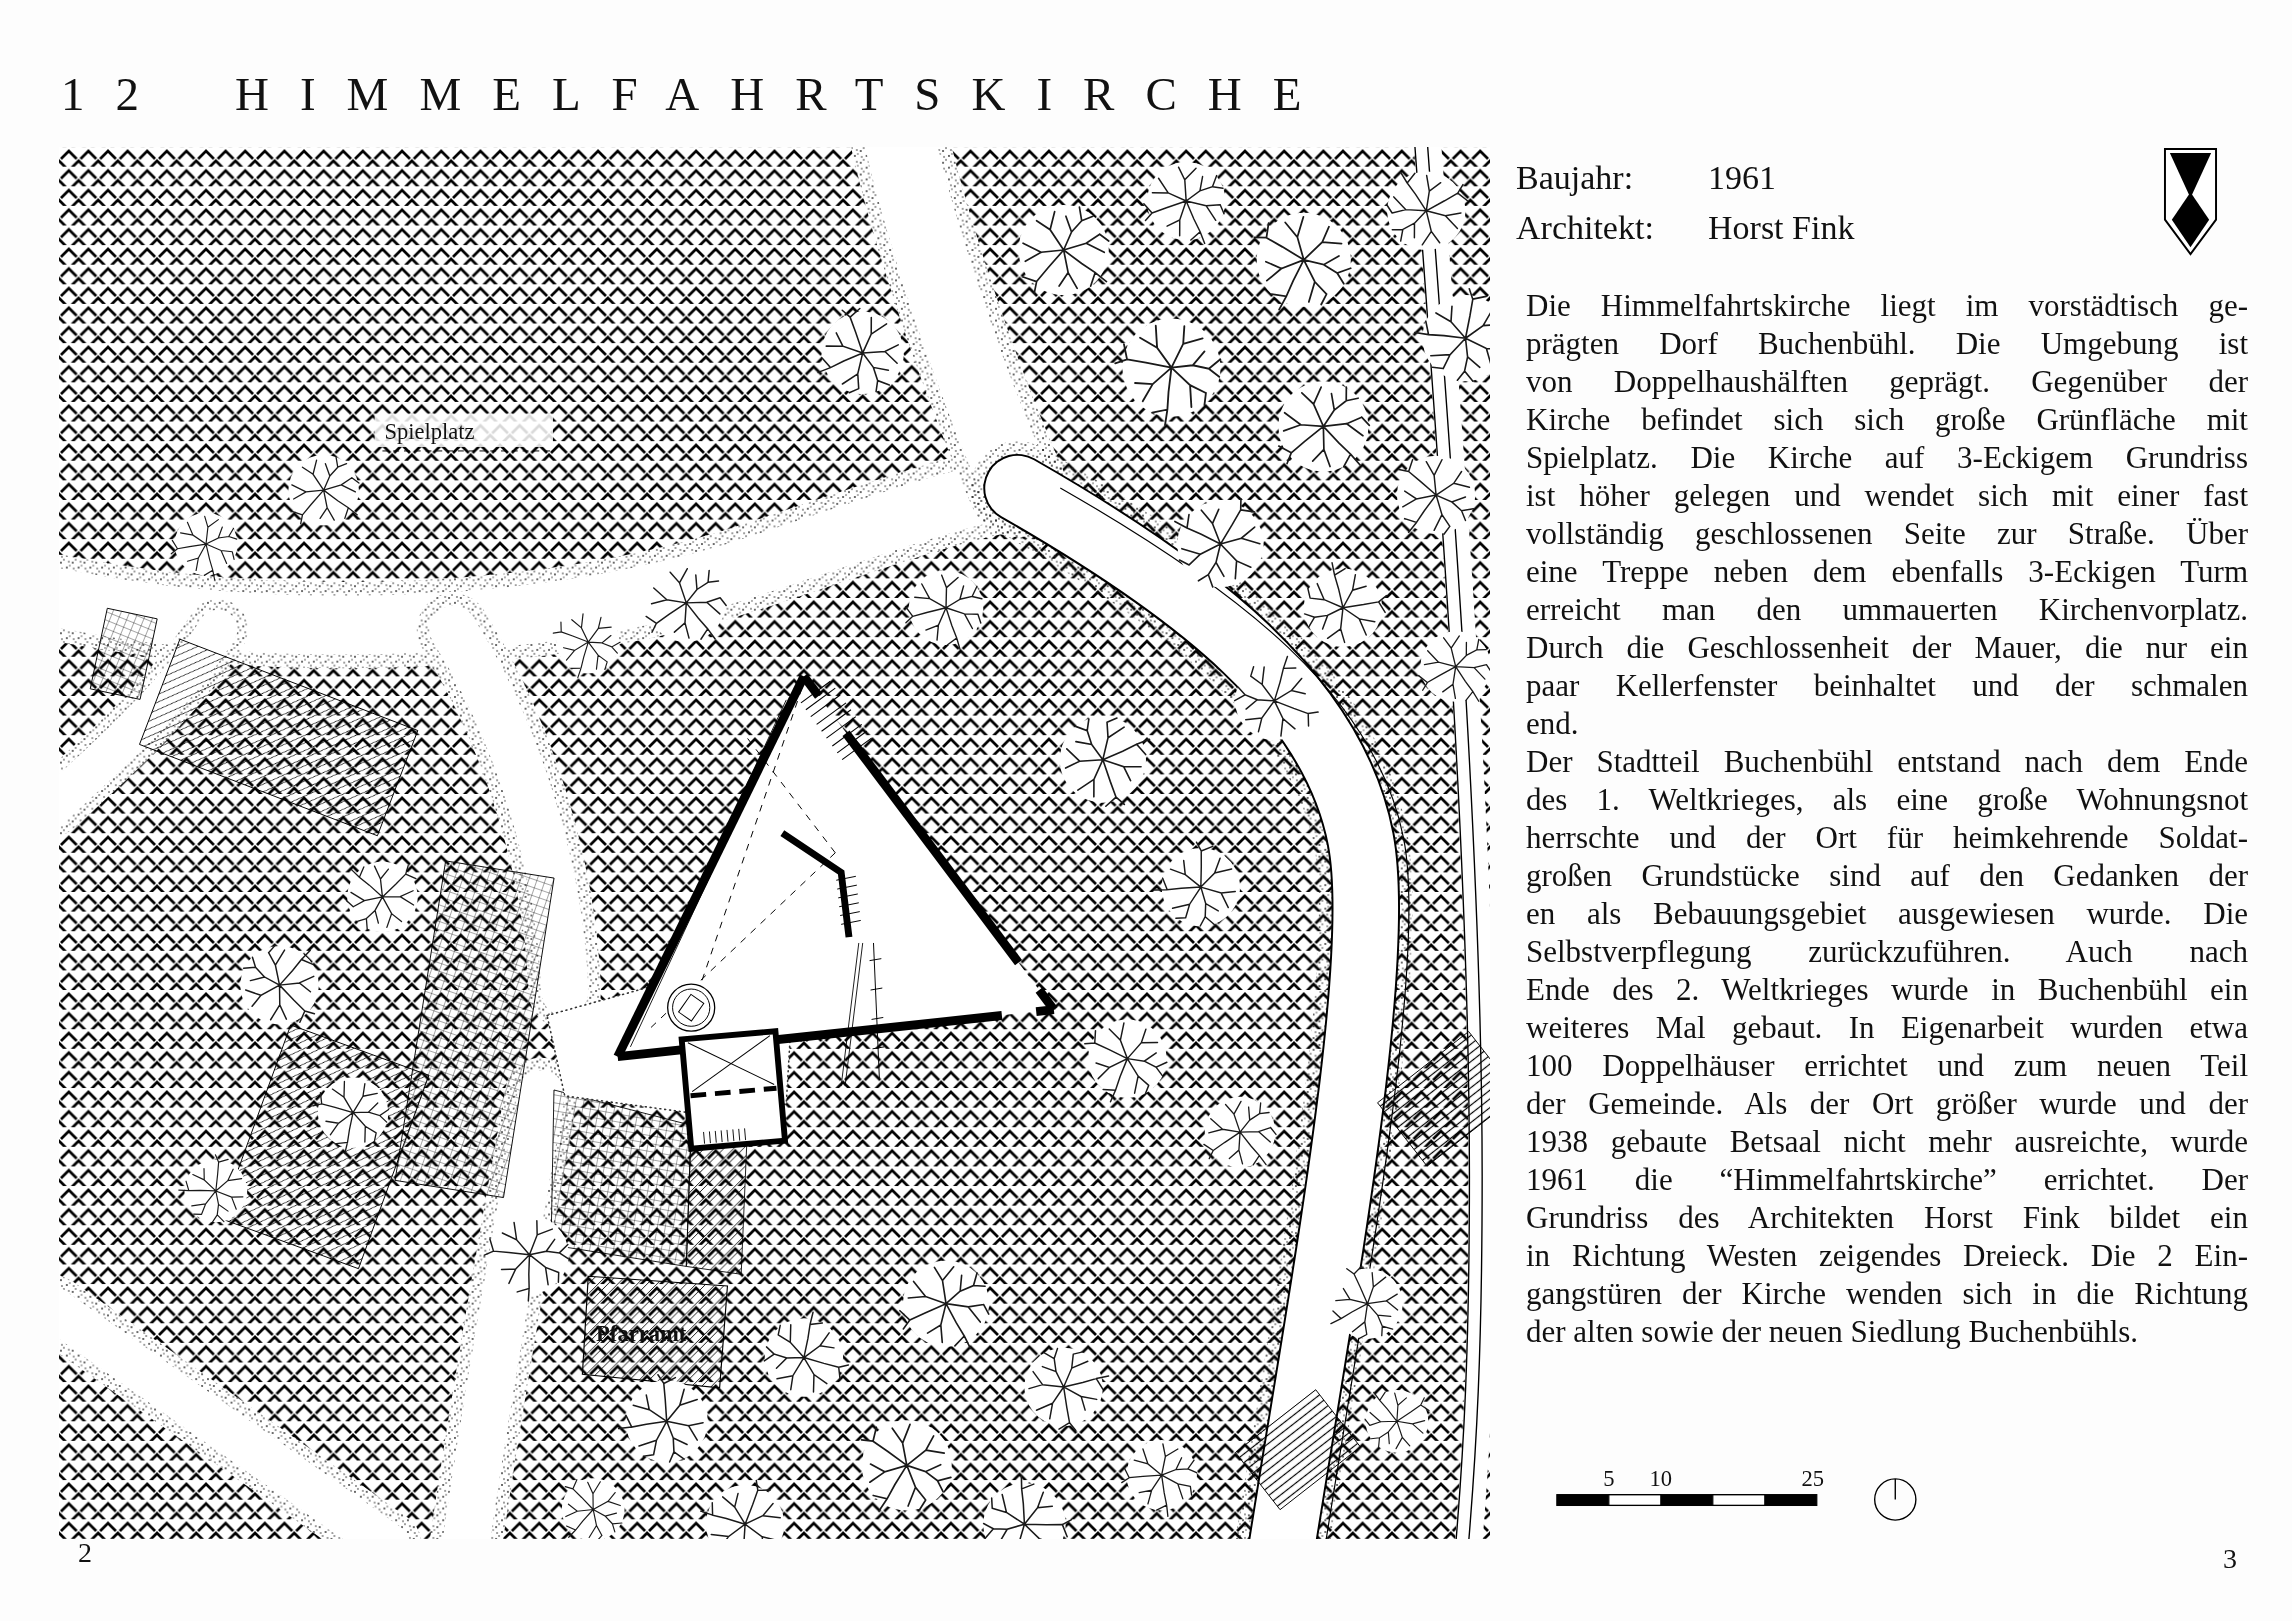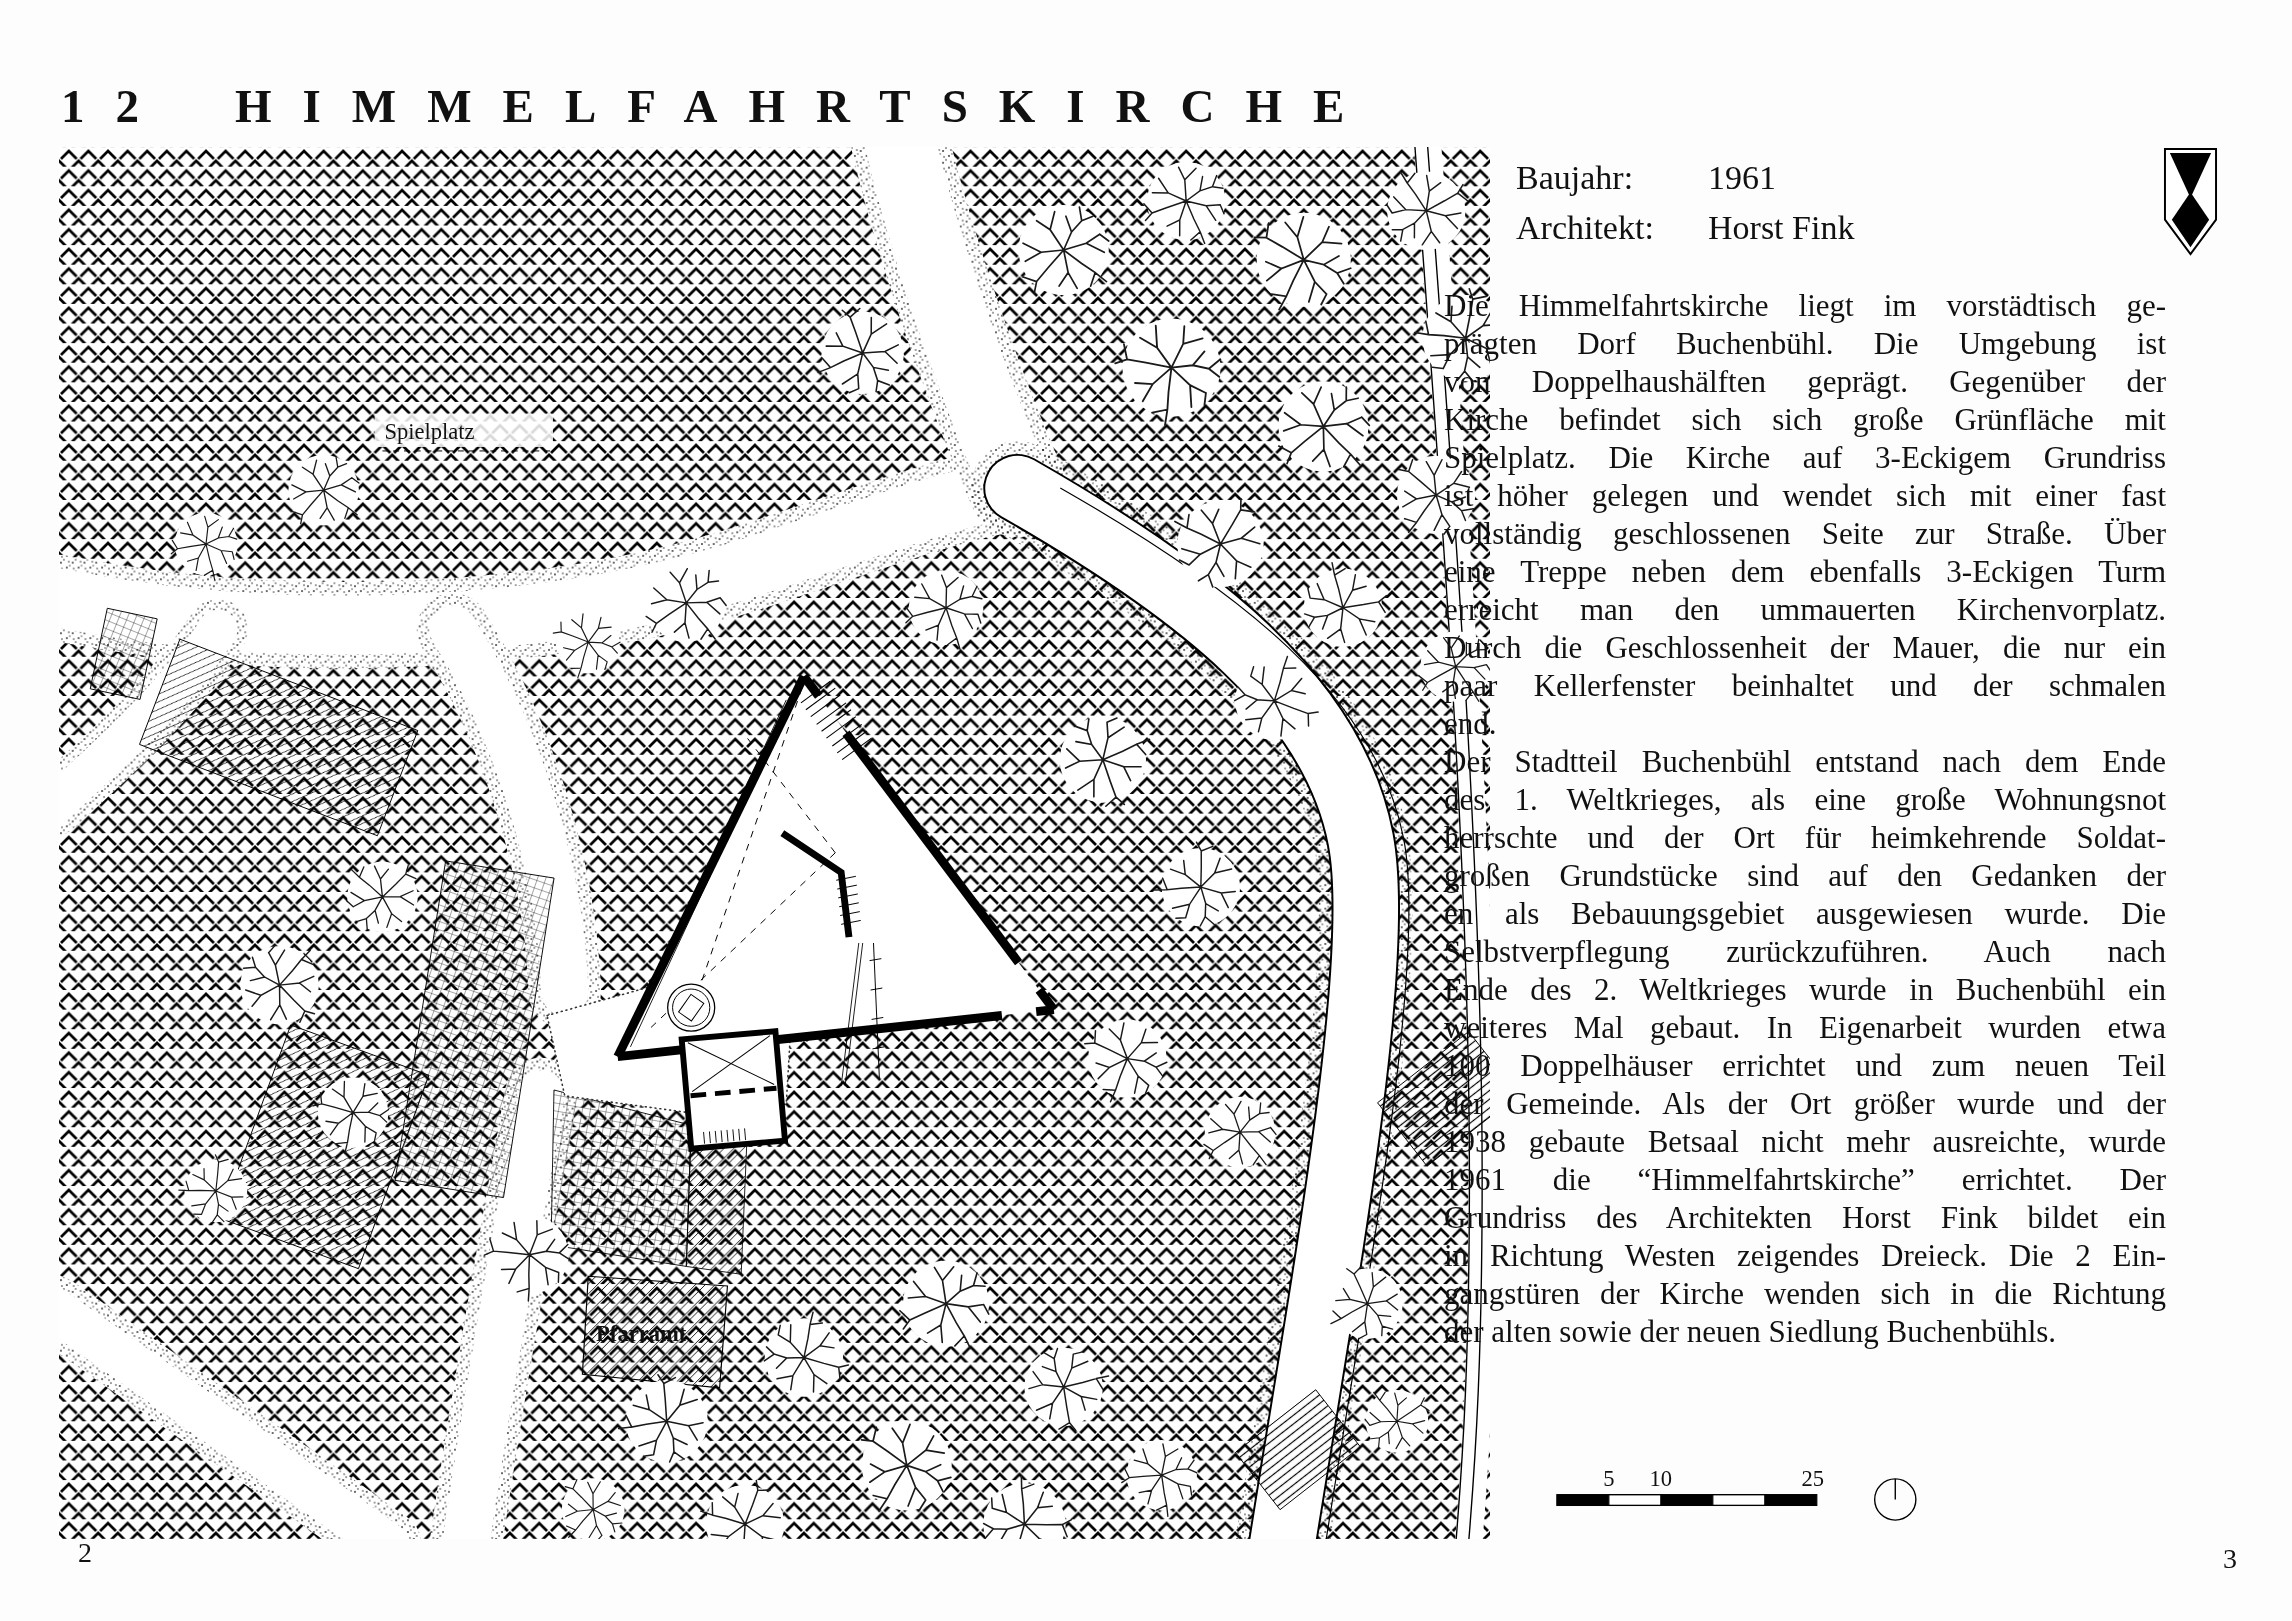--- a/index.html
+++ b/index.html
@@ -1,26 +1,26 @@
 <!DOCTYPE html>
 <html><head>
 <meta charset="utf-8">
 <style>
   html,body{margin:0;padding:0;}
   body{width:2293px;height:1621px;position:relative;background:#fdfdfd;
        font-family:"Liberation Serif", "DejaVu Serif", serif;color:#111;overflow:hidden;}
   .abs{position:absolute;}
-  .title{left:61px;top:67px;font-size:47px;font-weight:700;letter-spacing:31px;white-space:nowrap;margin-top:12px;}
+  .title{left:61px;top:67px;font-size:47px;font-weight:400;letter-spacing:31px;white-space:nowrap;}
   .title .num{margin-right:65px;}
   .map-wrap{left:59px;top:147px;width:1431px;height:1392px;}
   .facts{left:1516px;top:153px;font-size:34px;line-height:50px;}
   .facts .frow{display:flex;}
   .facts .flabel{width:192px;}
   .shield{left:2162px;top:147px;width:57px;height:110px;}
-  .article{left:1444px;top:287px;width:722px;font-size:31px;line-height:38px;}
+  .article{left:1526px;top:287px;width:722px;font-size:31px;line-height:38px;}
   .tline{text-align:justify;text-align-last:justify;white-space:normal;}
   .tlast{text-align-last:left;}
   .scalebar{left:1549px;top:1466px;width:412px;height:71px;}
   .pagenum{font-size:28px;}
   .pn-left{left:78px;top:1537px;}
   .pn-right{left:2223px;top:1543px;}
 </style>
 </head>
 <body>
 

